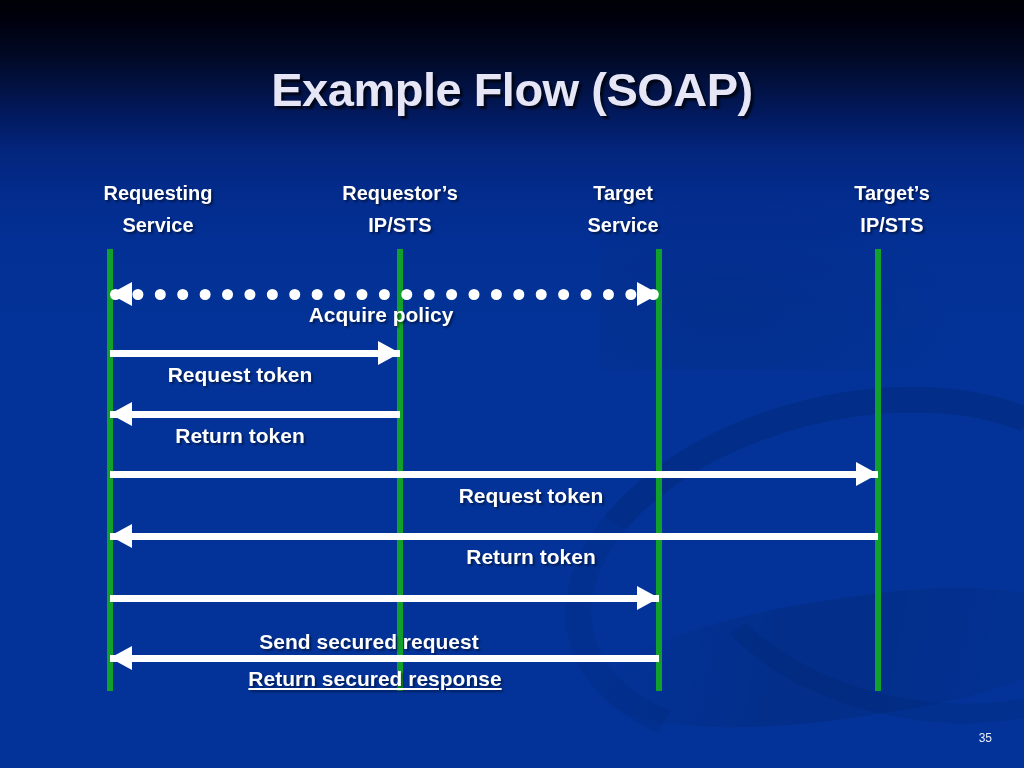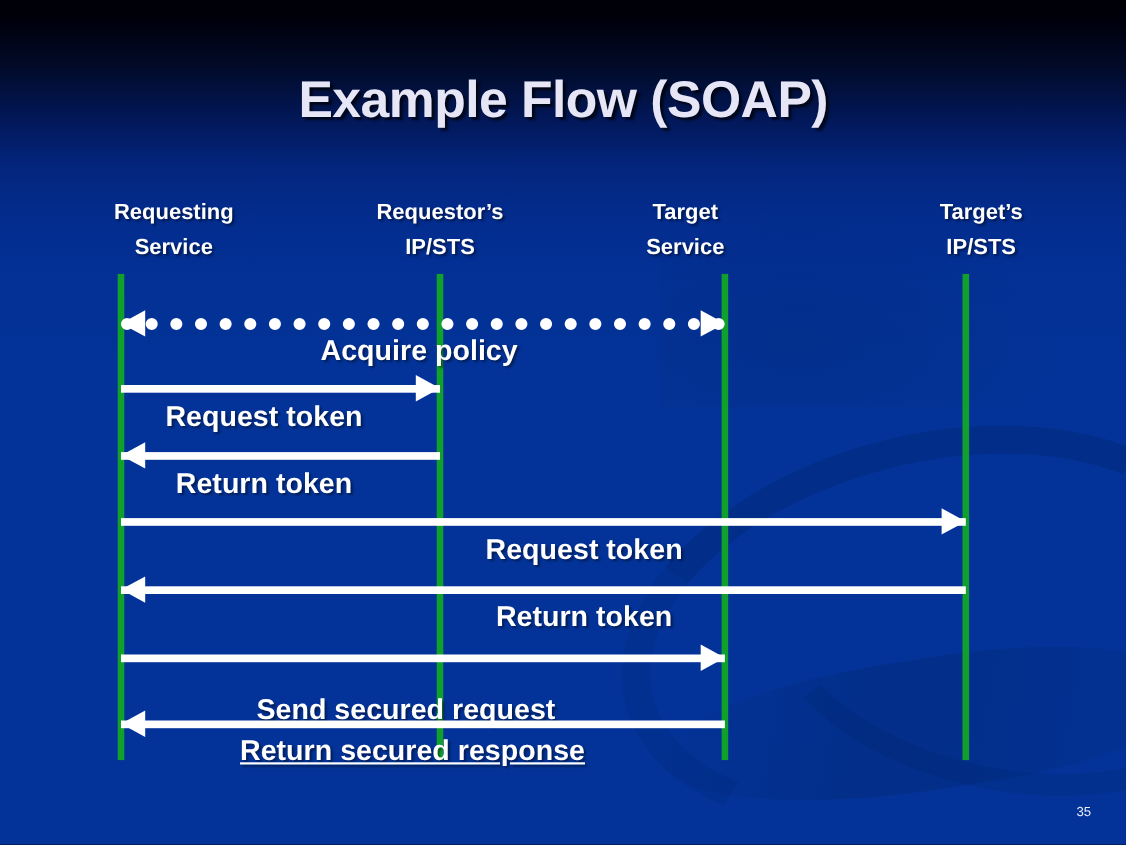--- a/index.html
+++ b/index.html
@@ -129,21 +129,21 @@
     border-bottom: 12px solid transparent;
   }
   .head.right {
     border-left: 22px solid #ffffff;
   }
   .head.left {
     border-right: 22px solid #ffffff;
   }
   .msg-label {
     position: absolute;
-    font-size: 26px;
+    font-size: 21px;
     font-weight: bold;
     color: #ffffff;
     white-space: nowrap;
     text-shadow: 2px 2px 2px rgba(0,0,0,0.42);
     transform: translateX(-50%);
   }
 
   
   #page-number {
     position: absolute;

